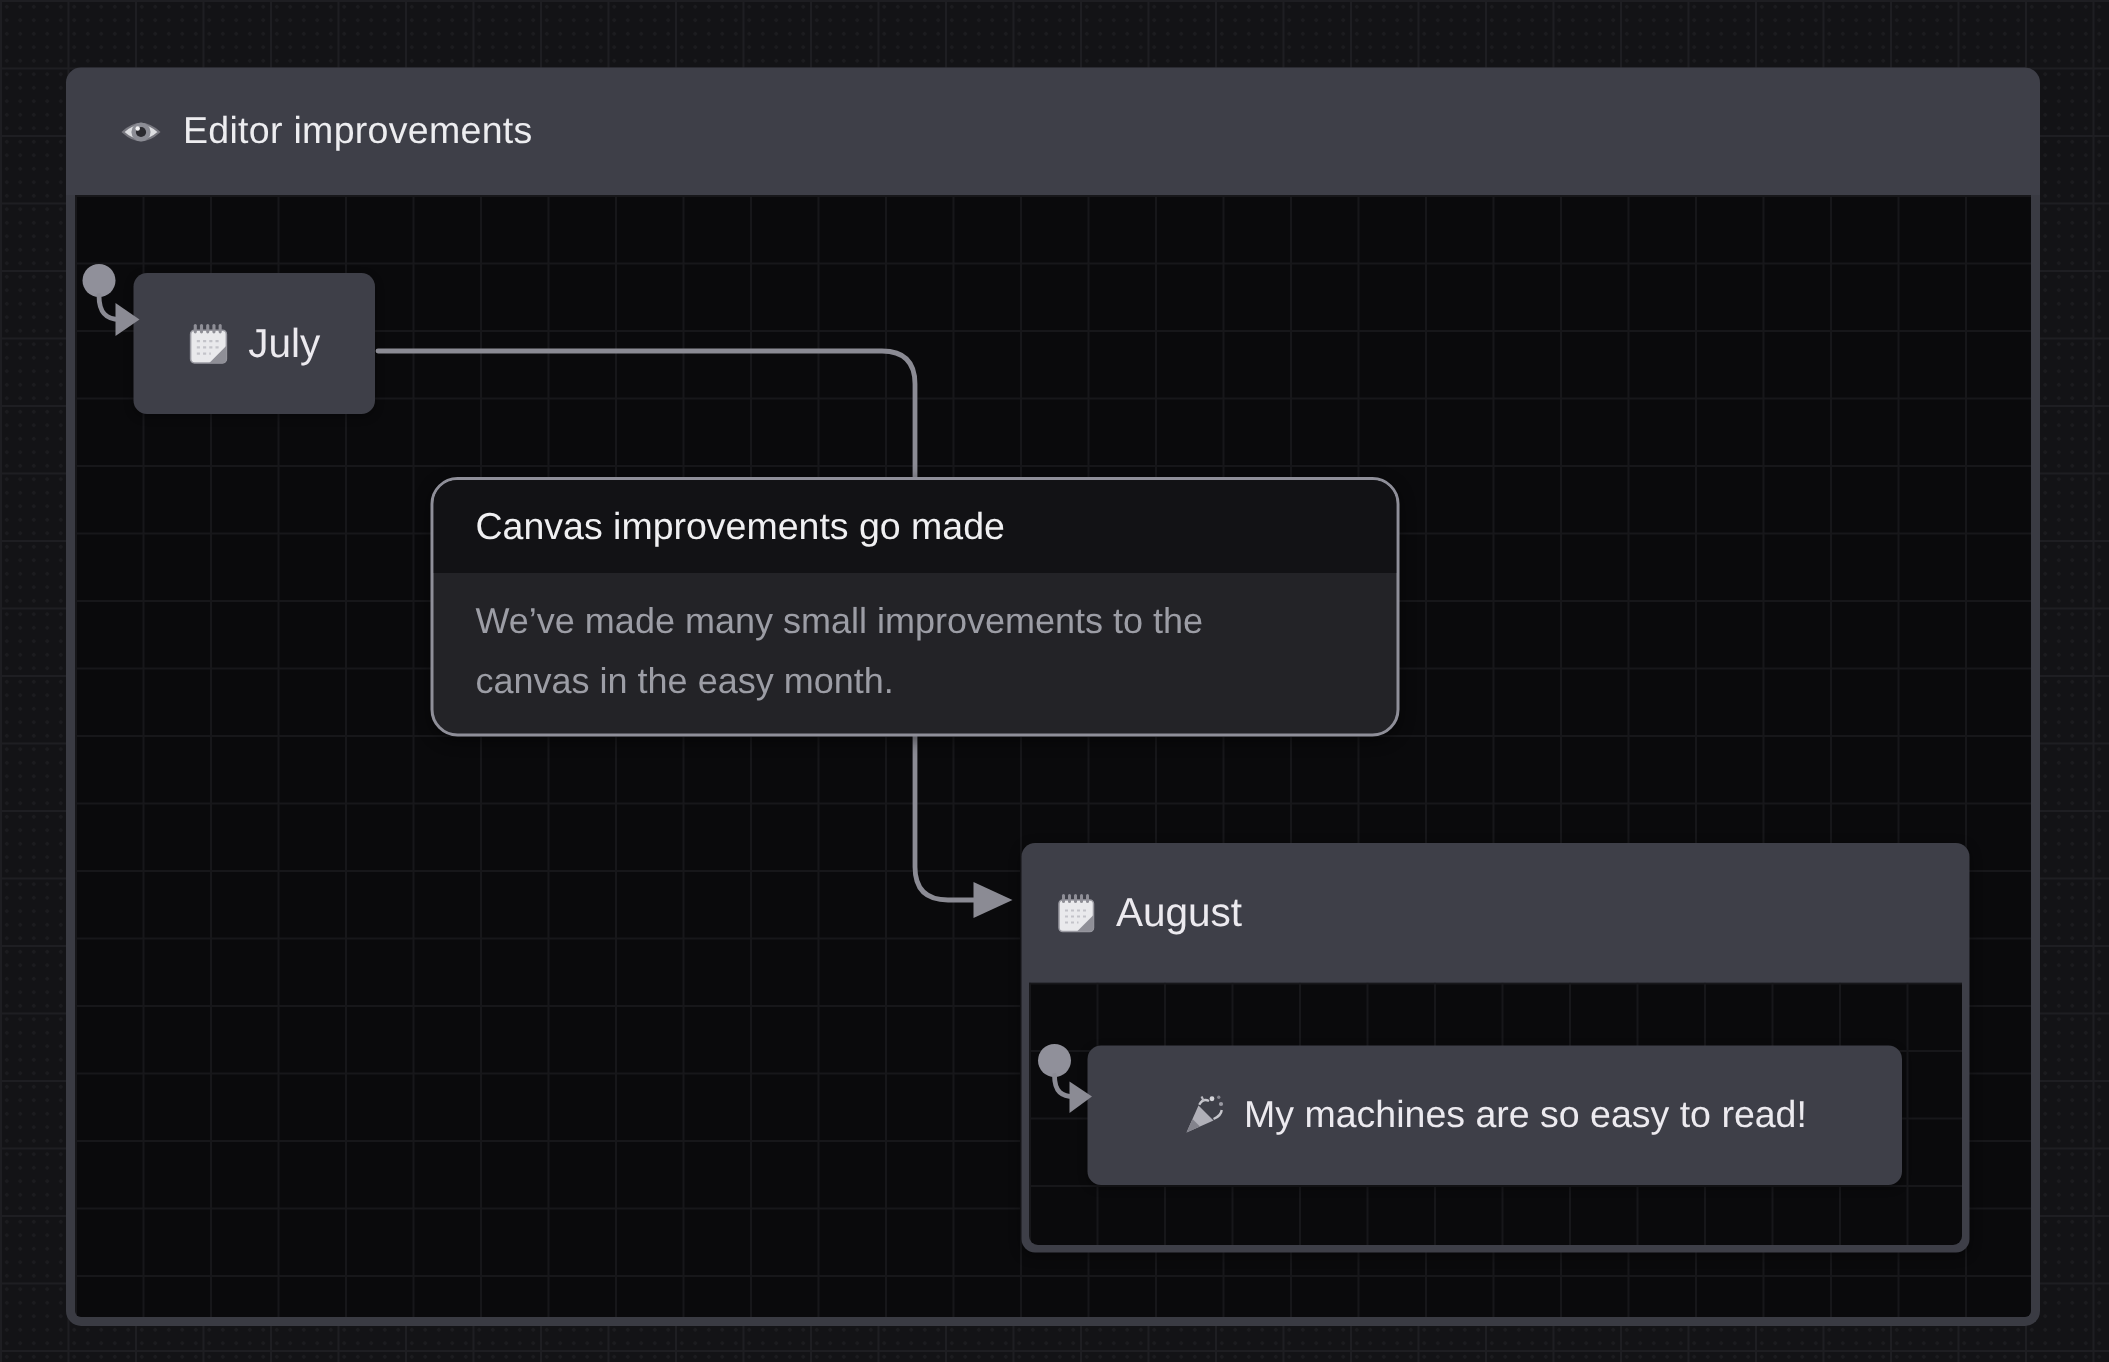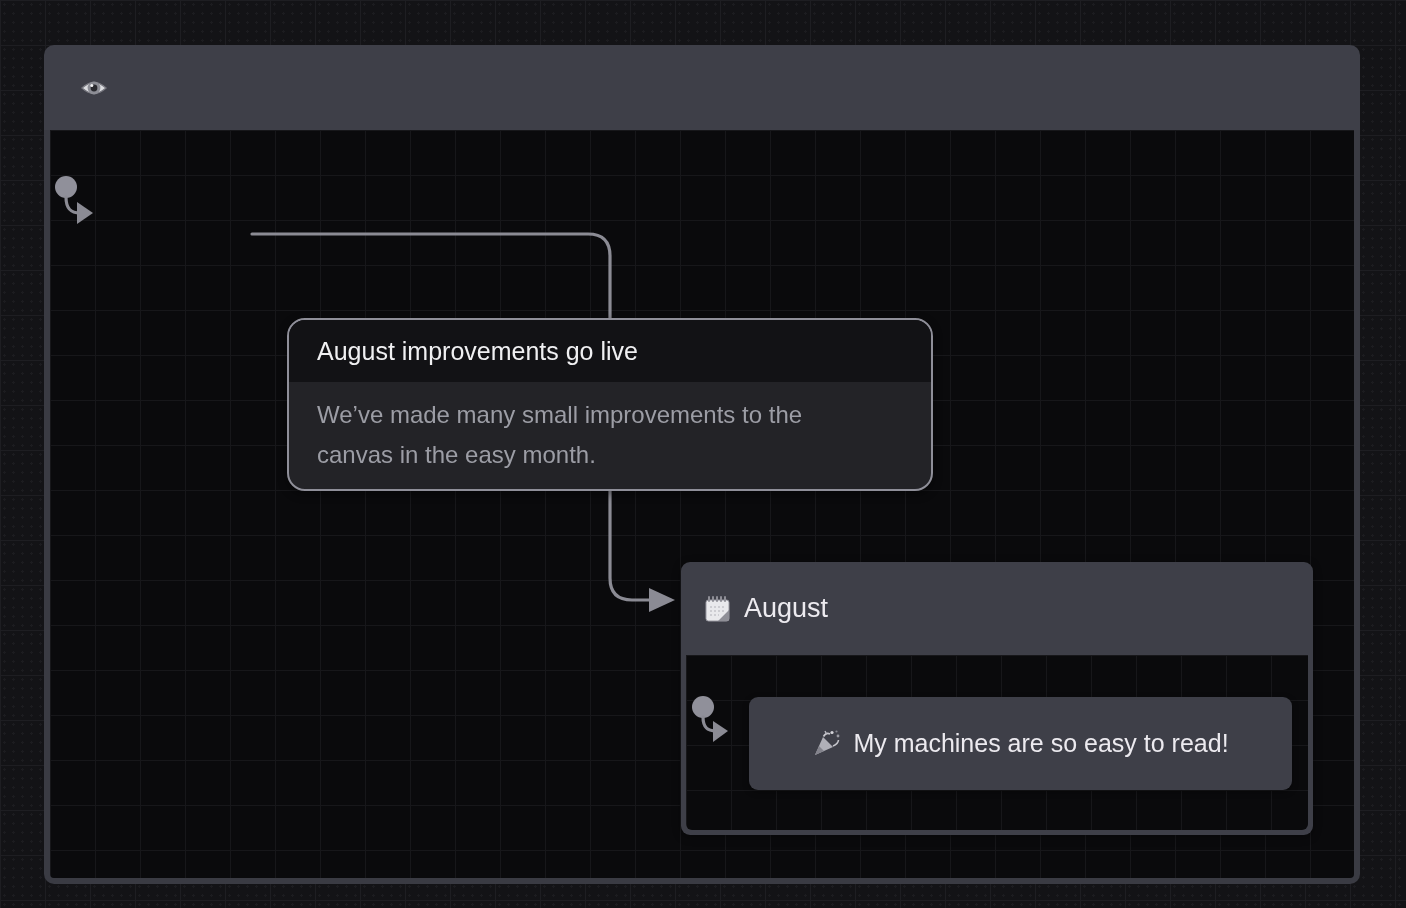--- a/index.html
+++ b/index.html
@@ -52,21 +52,21 @@
   .state-node {
     position: absolute;
     background: #3e3f48;
     border-radius: 9px;
     display: flex; align-items: center; justify-content: center;
     gap: 12px;
     color: #eceaef; font-weight: 500;
     box-shadow: 0 2px 6px rgba(0,0,0,0.35);
   }
   .node-july { left: 89px; top: 182px; width: 161px; height: 94px; font-size: 27px; }
-  .node-machines { left: 725px; top: 697px; width: 543px; height: 93px; font-size: 25px; margin-left: 24px; }
+  .node-machines { left: 725px; top: 697px; width: 543px; height: 93px; font-size: 25px; }
 
   
   .compound {
     position: absolute; left: 681px; top: 562px;
     width: 632px; height: 273px;
     background: #3e3f48;
     border-radius: 9px;
     box-shadow: 0 2px 8px rgba(0,0,0,0.4);
   }
   .compound-header {
@@ -125,20 +125,21 @@
   <div class="frame">
     <div class="frame-header">
       <span class="icon">
         <svg width="28" height="28" viewBox="0 0 28 28">
           <path d="M2 14 Q14 3 26 14 Q14 25 2 14 Z" fill="#dcdde0" stroke="#77777f" stroke-width="1.4"></path>
           <circle cx="14" cy="14" r="6.4" fill="#8c8d95"></circle>
           <circle cx="14" cy="14" r="3.4" fill="#2a2a2f"></circle>
           <circle cx="11.8" cy="11.6" r="1.5" fill="#f2f2f4"></circle>
         </svg>
       </span>
+      <span>Editor improvements</span>
     </div>
     <div class="frame-body"></div>
   </div>
 
   <div class="compound">
     <div class="compound-header">
       <span class="icon">
         <svg width="27" height="27" viewBox="0 0 27 27">
           <rect x="2" y="5" width="23" height="21" rx="2.5" fill="#e9e9ec" stroke="#9a9aa2" stroke-width="1"></rect>
           <g fill="#8f8f97">
@@ -170,20 +171,41 @@
         <path d="M21 17 Q26 15 26.5 11" stroke="#c6c6cc" stroke-width="1.6" fill="none"></path>
         <circle cx="20" cy="3.5" r="1.6" fill="#d4d4d9"></circle>
         <circle cx="26" cy="7" r="1.4" fill="#9a9aa2"></circle>
         <circle cx="24.5" cy="2.5" r="1.1" fill="#85858e"></circle>
         <line x1="13" y1="2" x2="14.5" y2="5" stroke="#b9b9c0" stroke-width="1.4"></line>
       </svg>
     </span>
     <span>My machines are so easy to read!</span>
   </div>
 
+  <div class="state-node node-july">
+    <span class="icon">
+      <svg width="28" height="28" viewBox="0 0 27 27">
+        <rect x="2" y="5" width="23" height="21" rx="2.5" fill="#e9e9ec" stroke="#9a9aa2" stroke-width="1"></rect>
+        <g fill="#8f8f97">
+          <rect x="4" y="1" width="2" height="6" rx="1"></rect>
+            <rect x="8" y="1" width="2" height="6" rx="1"></rect>
+          <rect x="12" y="1" width="2" height="6" rx="1"></rect>
+            <rect x="16" y="1" width="2" height="6" rx="1"></rect>
+          <rect x="20" y="1" width="2" height="6" rx="1"></rect>
+        </g>
+        <g stroke="#c3c3c9" stroke-width="1.4" stroke-dasharray="2 2">
+          <line x1="6" y1="12" x2="21" y2="12"></line>
+            <line x1="6" y1="16" x2="21" y2="16"></line>
+            <line x1="6" y1="20" x2="15" y2="20"></line>
+        </g>
+        <path d="M25 15 L25 24 a2.5 2.5 0 0 1 -2.5 2 L14 26 Z" fill="#8f8f97"></path>
+      </svg>
+    </span>
+    <span>July</span>
+  </div>
 
   <svg class="edges">
 
     <g>
       <path d="M 252 234 L 588 234 Q 610 234 610 256 L 610 578 Q 610 600 632 600 L 650 600" fill="none" stroke="#8b8b94" stroke-width="3.2" stroke-linecap="round"></path>
       <polygon points="649,588 675,600 649,612" fill="#8b8b94"></polygon>
     </g>
 
     <g>
       <circle cx="66" cy="187" r="11" fill="#90909a"></circle>
@@ -192,17 +214,17 @@
     </g>
 
     <g>
       <circle cx="703" cy="707" r="11" fill="#90909a"></circle>
       <path d="M 703 717 C 703 728 708 731 716 731" fill="none" stroke="#8b8b94" stroke-width="3.2" stroke-linecap="round"></path>
       <polygon points="713,721 728,731 713,742" fill="#8b8b94"></polygon>
     </g>
   </svg>
 
   <div class="event-card">
-    <div class="event-title">August improvements go live</div>
+    <div class="event-title">Canvas improvements go made</div>
     <div class="event-desc">We’ve made many small improvements to the canvas in the easy month.</div>
   </div>
 
 </div>
 
 </body></html>

